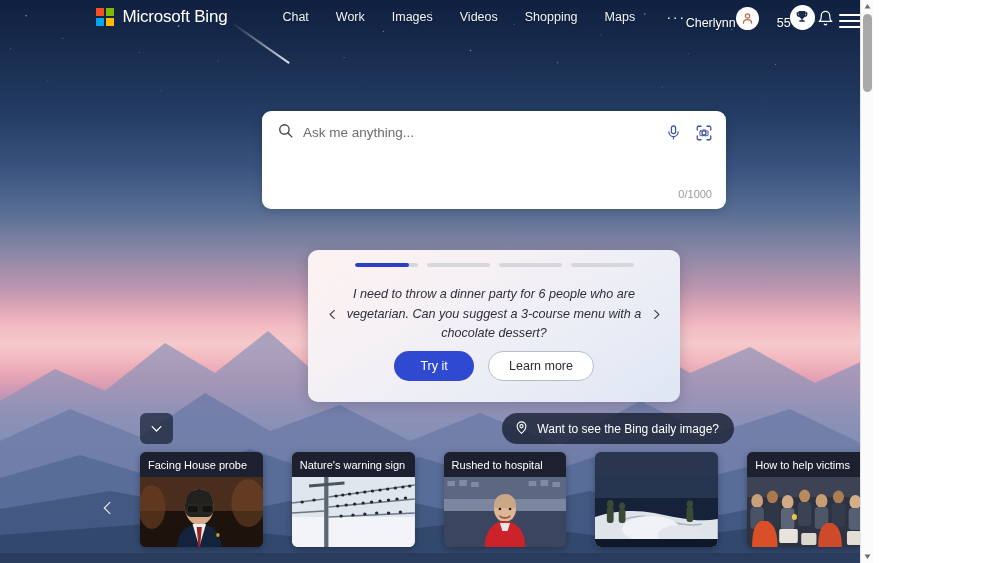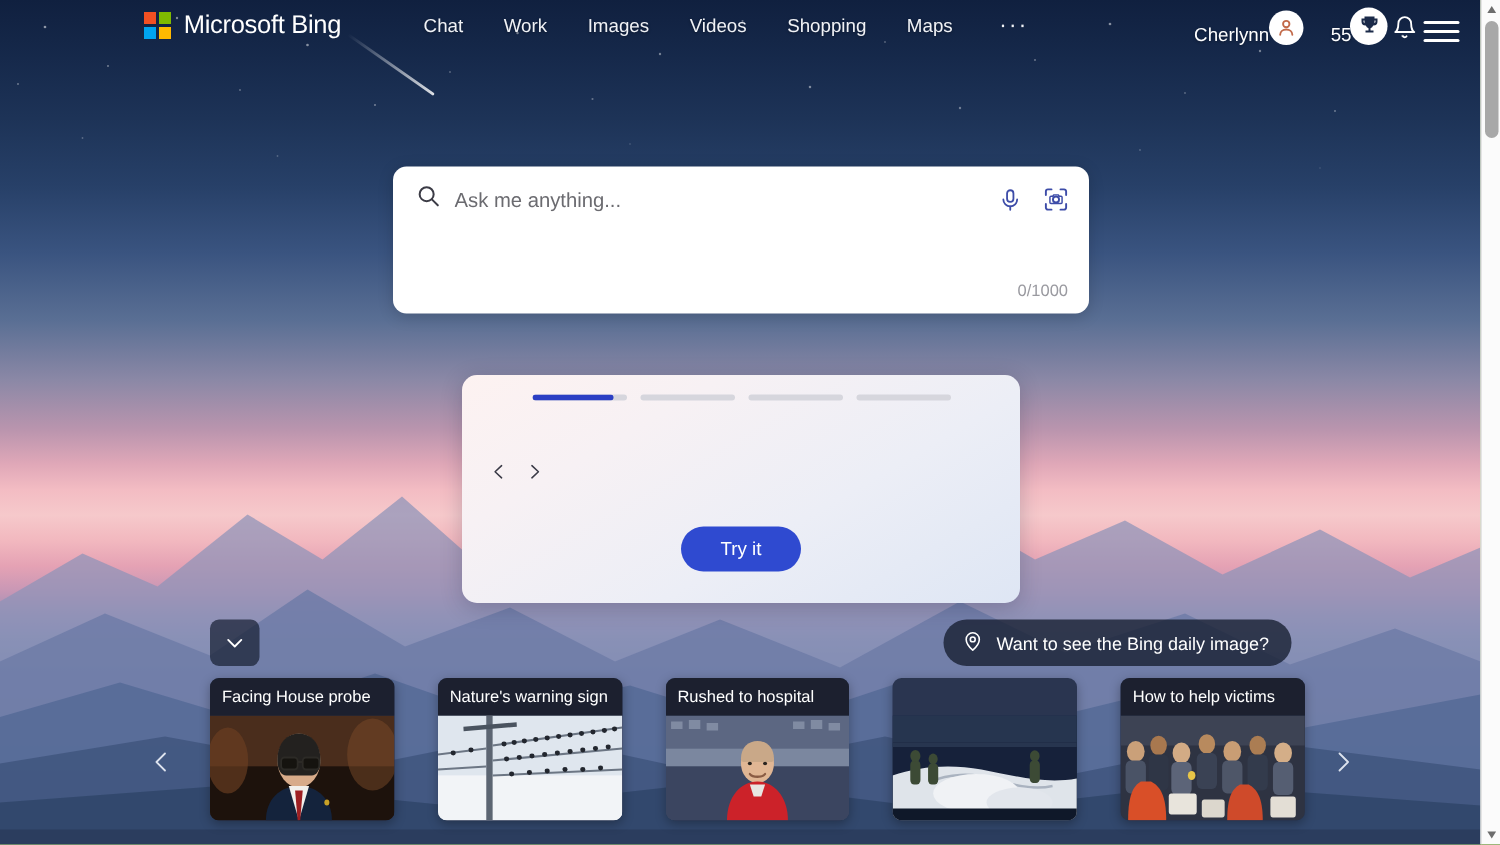--- a/index.html
+++ b/index.html
@@ -6,24 +6,24 @@
 
   html, body {
     width: 1000px;
     height: 563px;
     overflow: hidden;
     font-family: "Liberation Sans", sans-serif;
   }
 
   #page {
     position: relative;
-    width: 1000px;
+    width: 873px;
     height: 563px;
     overflow: hidden;
-    background: #4d7c0f;
+    background: #000000;
   }
 
   
   .sky {
     position: absolute;
     inset: 0 13px 0 0;
     background: linear-gradient(180deg,
       #10203f 0%,
       #16294b 7%,
       #1d3357 14%,
@@ -549,29 +549,31 @@
           <i id="seg4" style="width: 0%;"></i>
         </div>
     </div>
 
     <div class="suggest-body">
       <div class="carousel-arrow">
         <svg width="13" height="19" viewBox="0 0 24 24" fill="none" stroke="#3a3a46" stroke-width="1.9" stroke-linecap="round" stroke-linejoin="round">
           <polyline points="15.5 4.5 7.5 12 15.5 19.5"></polyline>
         </svg>
       </div>
+      <div class="suggest-text">I need to throw a dinner party for 6 people who are vegetarian. Can you suggest a 3-course menu with a chocolate dessert?</div>
       <div class="carousel-arrow">
         <svg width="13" height="19" viewBox="0 0 24 24" fill="none" stroke="#3a3a46" stroke-width="1.9" stroke-linecap="round" stroke-linejoin="round">
           <polyline points="8.5 4.5 16.5 12 8.5 19.5"></polyline>
         </svg>
       </div>
     </div>
 
     <div class="suggest-actions">
       <button class="btn btn-primary">Try it</button>
+      <button class="btn btn-secondary">Learn more</button>
     </div>
   </div>
 
   <div class="collapse-btn">
     <svg width="15" height="15" viewBox="0 0 24 24" fill="none" stroke="#ffffff" stroke-width="2" stroke-linecap="round" stroke-linejoin="round">
       <polyline points="5 9 12 16 19 9"></polyline>
     </svg>
   </div>
 
   <div class="daily-pill">

